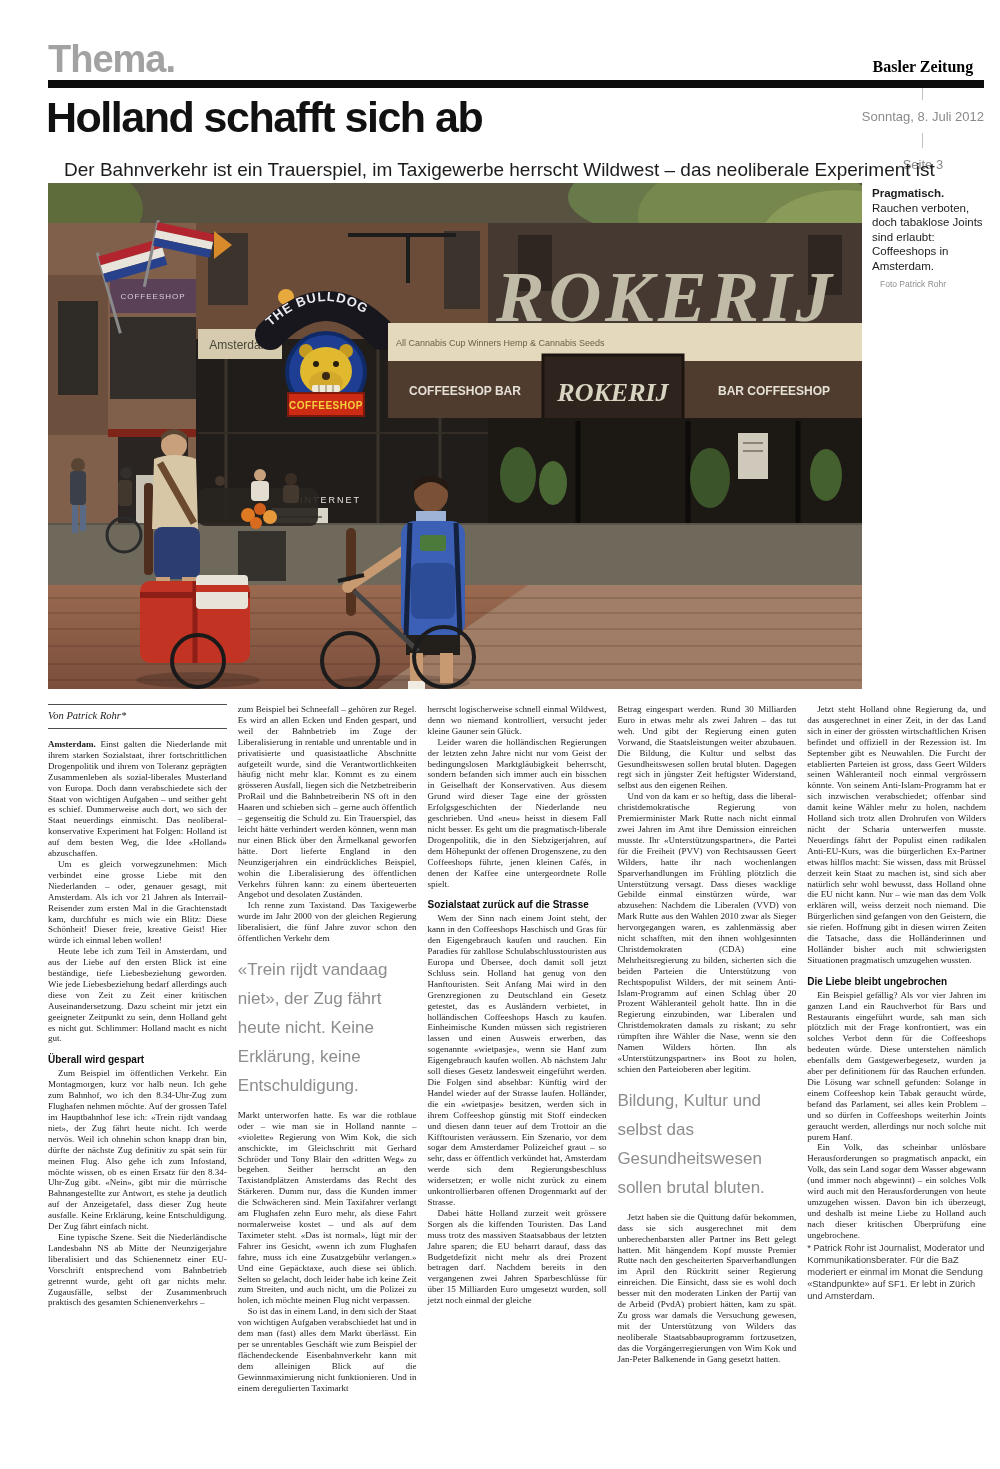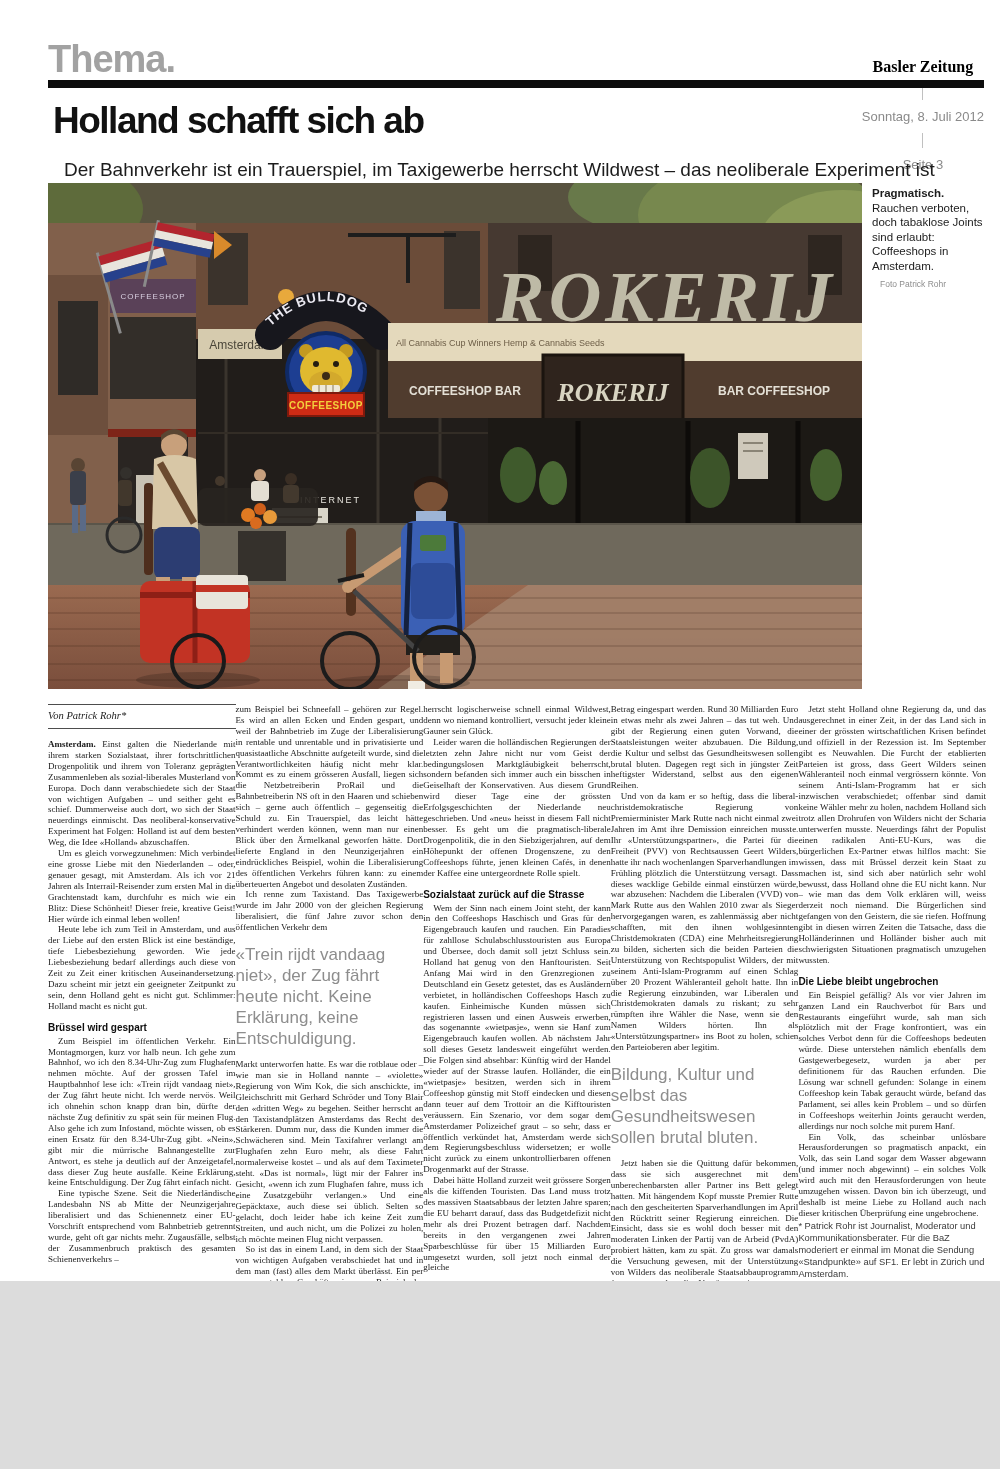--- a/index.html
+++ b/index.html
@@ -1,49 +1,49 @@
 <!DOCTYPE html>
 <html lang="de"><head>
 <meta charset="utf-8">
 <style>
   html,body{margin:0;padding:0;background:#dcdcdc;}
-  .page{position:relative;width:1000px;height:1281px;margin:0 auto;background:#ffffff;
+  .page{position:relative;width:1000px;height:1469px;margin:0 auto;background:#ffffff;
         font-family:"Liberation Serif",serif;overflow:hidden;text-decoration:underline;}
   
   .thema{position:absolute;left:48px;top:38px;font-family:"Liberation Sans",sans-serif;
          font-weight:bold;font-size:38px;letter-spacing:-1px;color:#a2a2a2;}
   .mast-right{position:absolute;right:16px;top:58px;display:flex;align-items:center;gap:9px;
          font-family:"Liberation Sans",sans-serif;font-size:13px;color:#8a8a8a;flex-direction:column;}
   .mast-right .paper{font-family:"Liberation Serif",serif;font-weight:bold;font-size:16px;color:#000;}
   .mast-sep{width:1px;height:15px;background:#c0c0c0;}
   .black-bar{position:absolute;left:48px;right:16px;top:80px;height:8px;background:#0c0c0c;}
   
-  .headline{position:absolute;left:46px;top:93px;margin:7px;font-family:"Liberation Sans",sans-serif;
-        font-size:37px;font-weight:800;letter-spacing:-1.5px;color:#111;}
+  .headline{position:absolute;left:46px;top:93px;margin:0;font-family:"Liberation Sans",sans-serif;
+        font-size:43px;font-weight:800;letter-spacing:-1.5px;color:#111;}
   .subheadline{position:absolute;left:48px;top:143px;margin:16px;font-family:"Liberation Sans",sans-serif;
         font-size:19px;font-weight:400;color:#1c1c1c;}
   
   .photo{position:absolute;left:48px;top:183px;width:814px;height:506px;background:#f9a8d4;border-radius:11px;}
   .photo svg{display:block;width:100%;height:100%;}
   .caption{position:absolute;left:872px;top:186px;width:118px;font-family:"Liberation Sans",sans-serif;
         font-size:11.5px;line-height:14.5px;color:#1d1d1d;}
   .caption .cap-title{font-weight:bold;}
   .caption .credit{margin-top:6px;font-size:8.5px;color:#8e8e8e;line-height:10px;margin-left:8px;}
   
-  .article{position:absolute;left:48px;top:704px;width:938px;display:flex;}
+  .article{position:absolute;left:48px;top:704px;width:938px;display:flex;gap:11px;}
   .col{flex:1 1 0;min-width:0;text-align:justify;font-size:9px;line-height:10.9px;color:#1b1b1b;}
   .byline{border-top:1px solid #4d4d4d;border-bottom:1px solid #4d4d4d;font-style:italic;
         font-size:10.5px;line-height:12px;padding:5px 0 6px;margin-bottom:10px;text-align:left;}
   .para{margin:0;}
   .para.ind{text-indent:10px;}
   .lead{font-weight:bold;}
   .subhead{margin:10px 0 2px;font-family:"Liberation Sans",sans-serif;font-size:10px;
         font-weight:bold;color:#0f0f0f;text-align:left;line-height:12px;}
   .pullquote{font-family:"Liberation Sans",sans-serif;color:#8d8d8d;font-size:17px;
-        line-height:21px;text-align:left;margin:11px 0 10px;font-weight:400;}
+        line-height:29px;text-align:left;margin:11px 0 10px;font-weight:400;}
   .footnote{font-family:"Liberation Sans",sans-serif;font-size:9.3px;line-height:12px;
         color:#3a3a3a;text-align:left;margin-top:1px;}
 </style>
 </head>
 <body>
 
 <div class="page">
 
   <div class="thema">Thema.</div>
   <div class="mast-right">
@@ -258,21 +258,21 @@
     <span>Rauchen verboten, doch tabaklose Joints sind erlaubt: Coffeeshops in Amsterdam.</span>
     <div class="credit">Foto Patrick Rohr</div>
   </div>
 
   <div class="article">
       <div class="col">
         <div class="byline">Von Patrick Rohr*</div>
         <p class="para"><b class="lead">Amsterdam. </b>Einst galten die Niederlande mit ihrem starken Sozialstaat, ihrer fortschrittlichen Drogenpolitik und ihrem von Toleranz geprägten Zusammenleben als sozial-liberales Musterland von Europa. Doch dann verabschiedete sich der Staat von wichtigen Aufgaben – und seither geht es schief. Dummerweise auch dort, wo sich der Staat neuerdings einmischt. Das neoliberal-konservative Experiment hat Folgen: Holland ist auf dem besten Weg, die Idee «Holland» abzuschaffen.</p>
         <p class="para ind">Um es gleich vorwegzunehmen: Mich verbindet eine grosse Liebe mit den Niederlanden – oder, genauer gesagt, mit Amsterdam. Als ich vor 21 Jahren als Interrail-Reisender zum ersten Mal in die Grachtenstadt kam, durchfuhr es mich wie ein Blitz: Diese Schönheit! Dieser freie, kreative Geist! Hier würde ich einmal leben wollen!</p>
         <p class="para ind">Heute lebe ich zum Teil in Amsterdam, und aus der Liebe auf den ersten Blick ist eine beständige, tiefe Liebesbeziehung geworden. Wie jede Liebesbeziehung bedarf allerdings auch diese von Zeit zu Zeit einer kritischen Auseinandersetzung. Dazu scheint mir jetzt ein geeigneter Zeitpunkt zu sein, denn Holland geht es nicht gut. Schlimmer: Holland macht es nicht gut.</p>
-        <h3 class="subhead">Brüssel wird gespart</h3>
+        <h3 class="subhead">Überall wird gespart</h3>
         <p class="para ind">Zum Beispiel im öffentlichen Verkehr. Ein Montagmorgen, kurz vor halb neun. Ich gehe zum Bahnhof, wo ich den 8.34-Uhr-Zug zum Flughafen nehmen möchte. Auf der grossen Tafel im Hauptbahnhof lese ich: «Trein rijdt vandaag niet», der Zug fährt heute nicht. Ich werde nervös. Weil ich ohnehin schon knapp dran bin, dürfte der nächste Zug definitiv zu spät sein für meinen Flug. Also gehe ich zum Infostand, möchte wissen, ob es einen Ersatz für den 8.34-Uhr-Zug gibt. «Nein», gibt mir die mürrische Bahnangestellte zur Antwort, es stehe ja deutlich auf der Anzeigetafel, dass dieser Zug heute ausfalle. Keine Erklärung, keine Entschuldigung. Der Zug fährt einfach nicht.</p>
         <p class="para ind">Eine typische Szene. Seit die Niederländische Landesbahn NS ab Mitte der Neunzigerjahre liberalisiert und das Schienennetz einer EU-Vorschrift entsprechend vom Bahnbetrieb getrennt wurde, geht oft gar nichts mehr. Zugausfälle, selbst der Zusammenbruch praktisch des gesamten Schienenverkehrs –</p>
       </div>
       <div class="col">
         <p class="para">zum Beispiel bei Schneefall – gehören zur Regel. Es wird an allen Ecken und Enden gespart, und weil der Bahnbetrieb im Zuge der Liberalisierung in rentable und unrentable und in privatisierte und quasistaatliche Abschnitte aufgeteilt wurde, sind die Verantwortlichkeiten häufig nicht mehr klar. Kommt es zu einem grösseren Ausfall, liegen sich die Netzbetreiberin ProRail und die Bahnbetreiberin NS oft in den Haaren und schieben sich – gerne auch öffentlich – gegenseitig die Schuld zu. Ein Trauerspiel, das leicht hätte verhindert werden können, wenn man nur einen Blick über den Ärmelkanal geworfen hätte. Dort lieferte England in den Neunzigerjahren ein eindrückliches Beispiel, wohin die Liberalisierung des öffentlichen Verkehrs führen kann: zu einem überteuerten Angebot und desolaten Zuständen.</p>
         <p class="para ind">Ich renne zum Taxistand. Das Taxigewerbe wurde im Jahr 2000 von der gleichen Regierung liberalisiert, die fünf Jahre zuvor schon den öffentlichen Verkehr dem</p>
         <div class="pullquote">«Trein rijdt vandaag niet», der Zug fährt heute nicht. Keine Erklärung, keine Entschuldigung.</div>
         <p class="para">Markt unterworfen hatte. Es war die rotblaue oder – wie man sie in Holland nannte – «violette» Regierung von Wim Kok, die sich anschickte, im Gleichschritt mit Gerhard Schröder und Tony Blair den «dritten Weg» zu begehen. Seither herrscht an den Taxistandplätzen Amsterdams das Recht des Stärkeren. Dumm nur, dass die Kunden immer die Schwächeren sind. Mein Taxifahrer verlangt am Flughafen zehn Euro mehr, als diese Fahrt normalerweise kostet – und als auf dem Taximeter steht. «Das ist normal», lügt mir der Fahrer ins Gesicht, «wenn ich zum Flughafen fahre, muss ich eine Zusatzgebühr verlangen.» Und eine Gepäcktaxe, auch diese sei üblich. Selten so gelacht, doch leider habe ich keine Zeit zum Streiten, und auch nicht, um die Polizei zu holen, ich möchte meinen Flug nicht verpassen.</p>
         <p class="para ind">So ist das in einem Land, in dem sich der Staat von wichtigen Aufgaben verabschiedet hat und in dem man (fast) alles dem Markt überlässt. Ein per se unrentables Geschäft wie zum Beispiel der flächendeckende Eisenbahnverkehr kann mit dem alleinigen Blick auf die Gewinnmaximierung nicht funktionieren. Und in einem deregulierten Taximarkt</p>
       </div>

